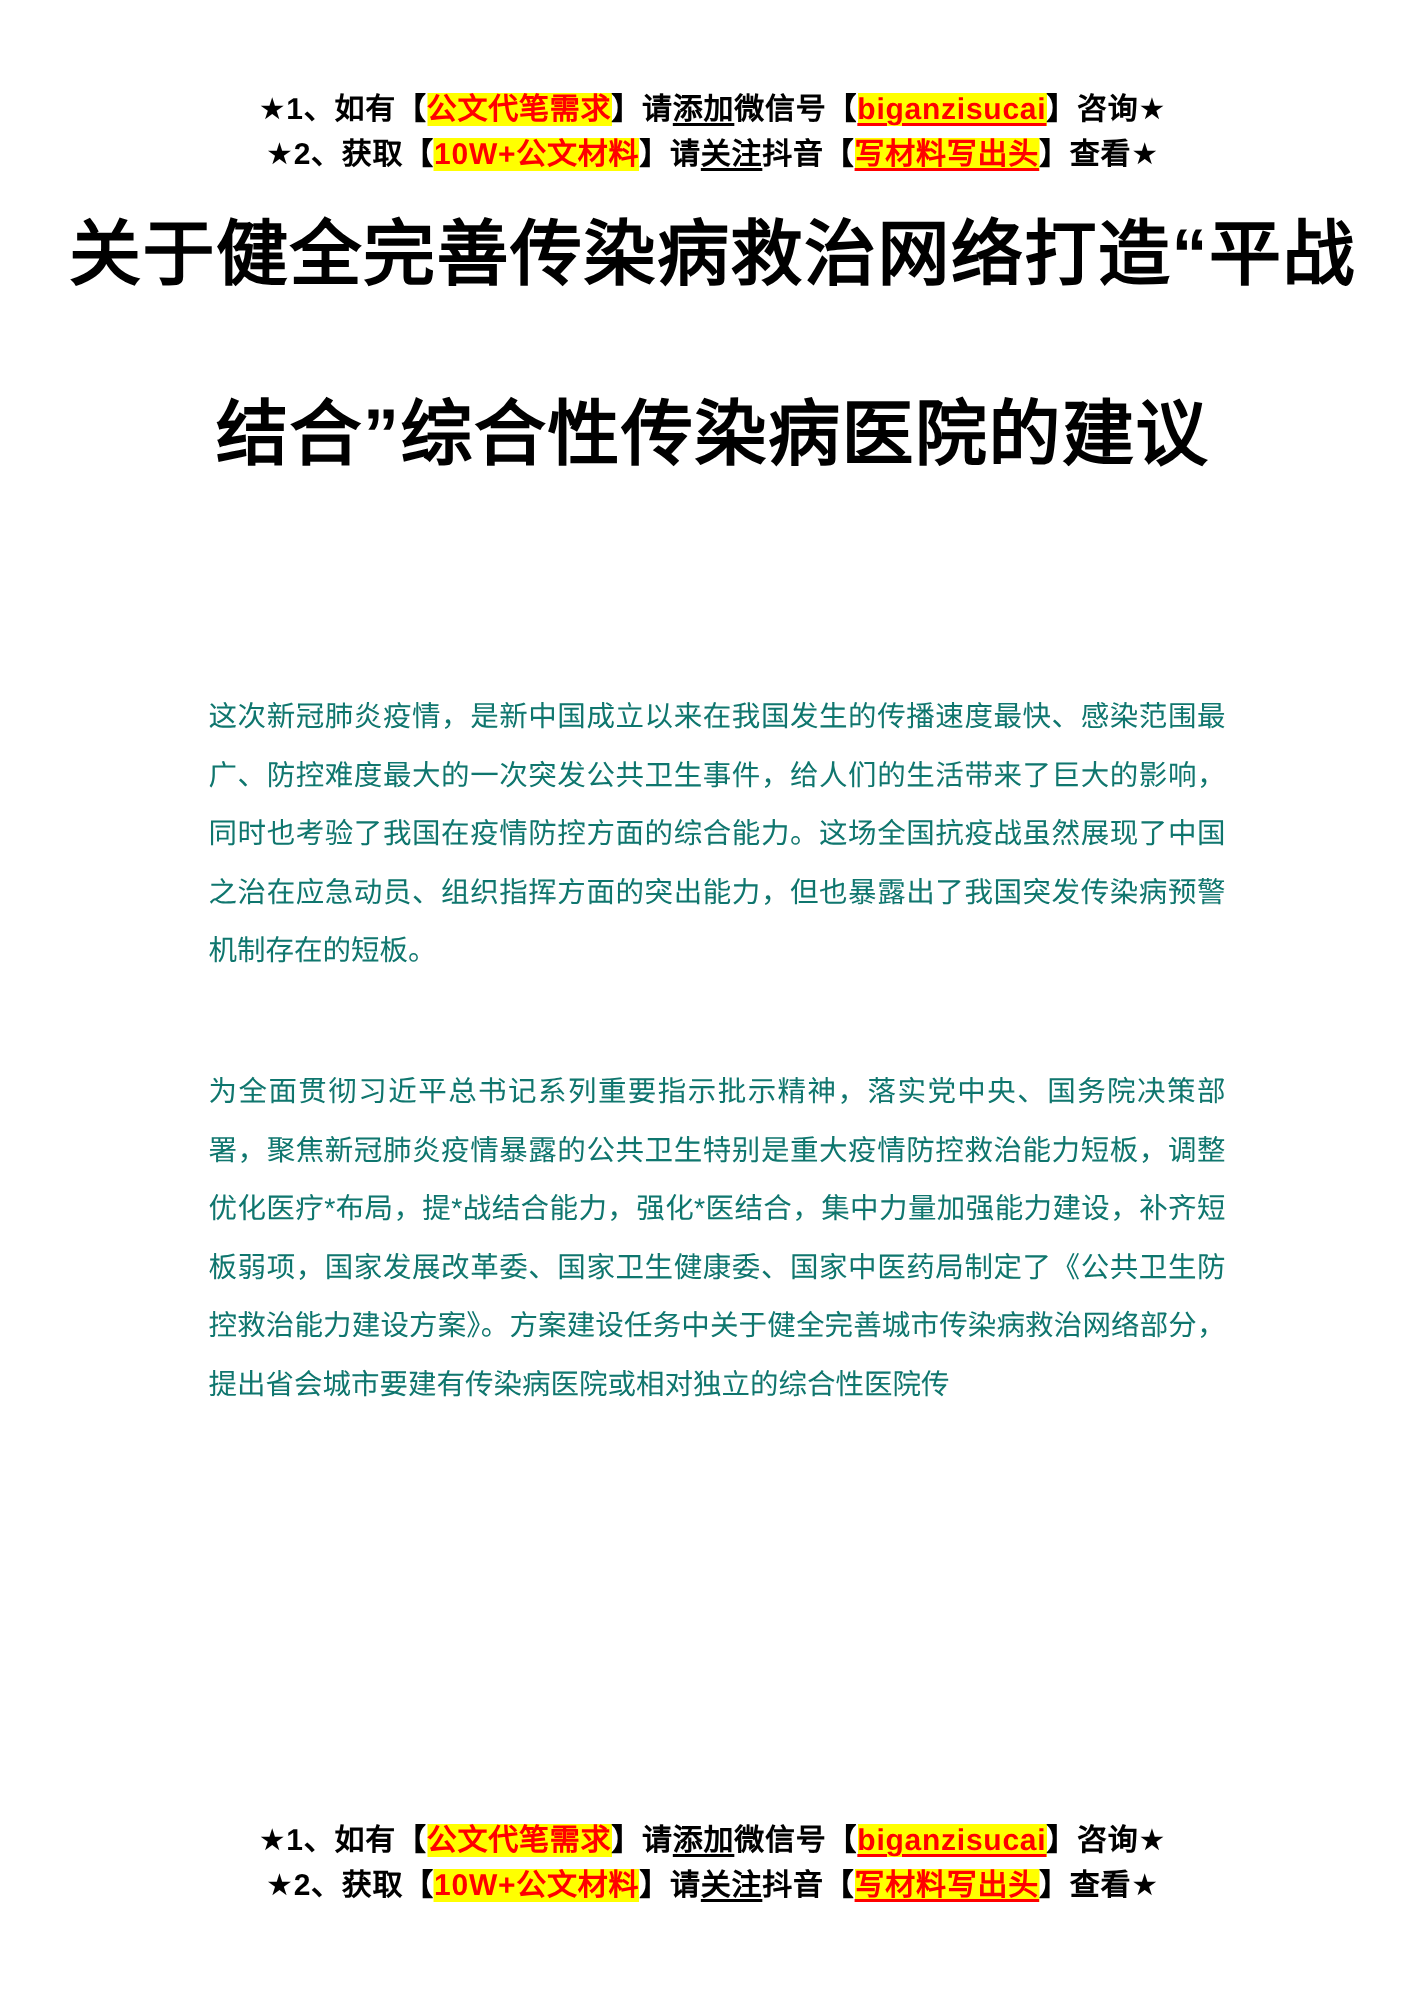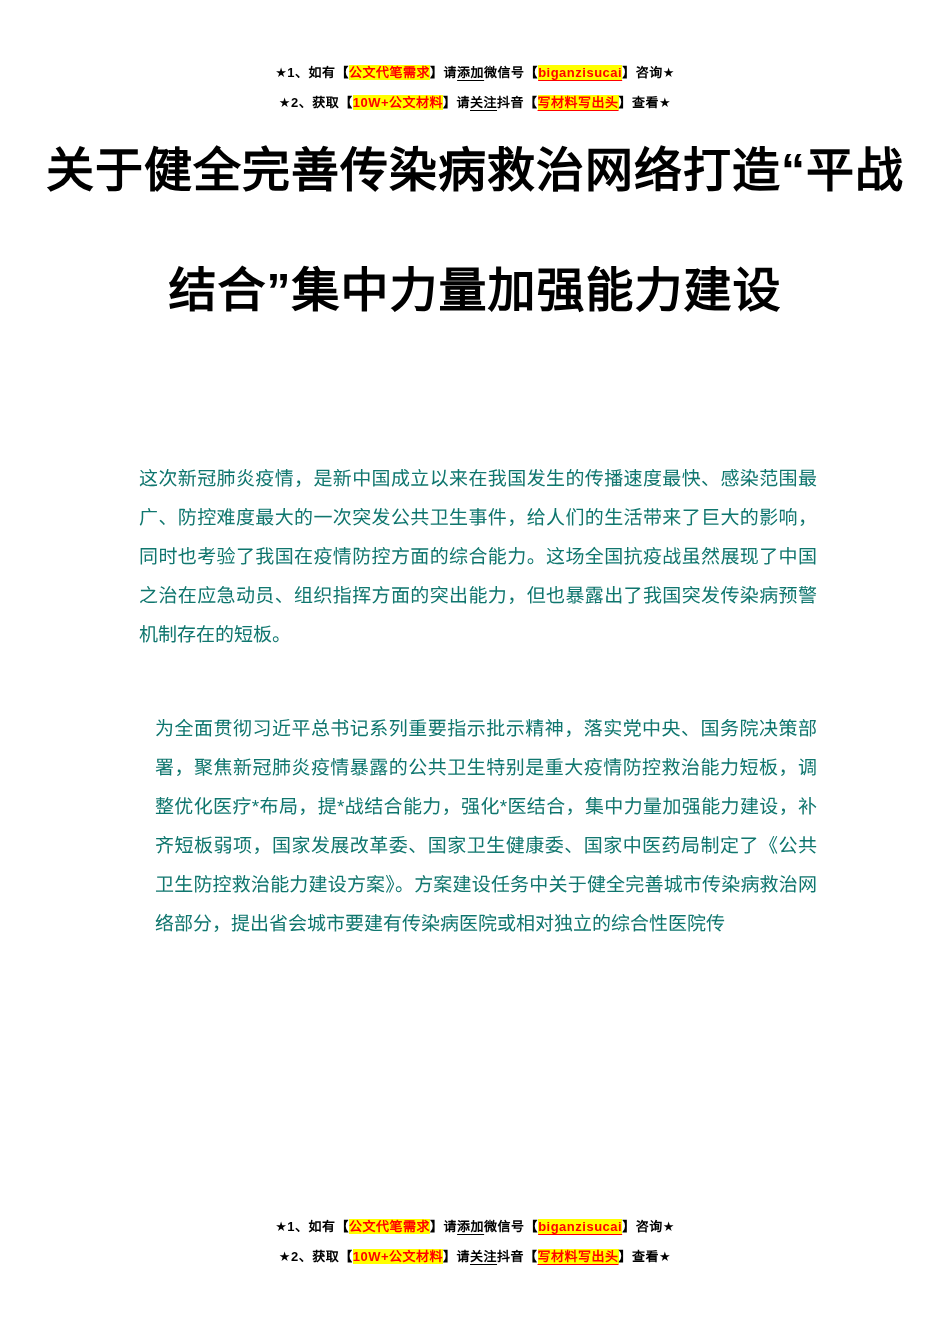--- a/index.html
+++ b/index.html
@@ -12,21 +12,21 @@
     position: relative;
     width: 950px;
     height: 1344px;
     background: #ffffff;
     overflow: hidden;
     padding-top: 58px;
   }
   
   .promo {
     text-align: center;
-    font-size: 13px;
+    font-size: 20px;
     font-weight: bold;
     line-height: 30px;
     letter-spacing: 0.5px;
     white-space: nowrap;
   }
   .promo .hl {
     background: var(--hl-bg, #ffff00);
     color: var(--hl-red, #ff0000);
   }
   .promo .ul { text-decoration: underline; text-underline-offset: 3px; }
@@ -50,39 +50,39 @@
   
   .doc-body {
     margin: 145px auto 0 139px;
     width: 678px;
     font-size: 19px;
     line-height: 39px;
     text-align: justify;
     color: #0f766e;
   }
   .doc-body p { margin-bottom: 55px; }
-  .doc-body p:last-child { margin-bottom: 0; margin-left: 16px; }
+  .doc-body p:last-child { margin-bottom: 0; }
 </style>
 </head>
 <body>
 
 <div class="page">
 
   <div class="header-promo">
     <div class="promo">
       <span>★1、如有【</span><span class="hl">公文代笔需求</span><span>】请</span><span class="ul">添加</span><span>微信号【</span><span class="hl ul">biganzisucai</span><span>】咨询★</span>
     </div>
     <div class="promo">
       <span>★2、获取【</span><span class="hl">10W+公文材料</span><span>】请</span><span class="ul">关注</span><span>抖音【</span><span class="hl ul">写材料写出头</span><span>】查看★</span>
     </div>
   </div>
 
   <h1 class="doc-title">
     <span class="title-line l1">关于健全完善传染病救治网络打造“平战</span>
-    <span class="title-line l2">结合”集中力量加强能力建设</span>
+    <span class="title-line l2">结合”综合性传染病医院的建议</span>
   </h1>
 
   <div class="doc-body">
     <p>这次新冠肺炎疫情，是新中国成立以来在我国发生的传播速度最快、感染范围最广、防控难度最大的一次突发公共卫生事件，给人们的生活带来了巨大的影响，同时也考验了我国在疫情防控方面的综合能力。这场全国抗疫战虽然展现了中国之治在应急动员、组织指挥方面的突出能力，但也暴露出了我国突发传染病预警机制存在的短板。</p>
     <p>为全面贯彻习近平总书记系列重要指示批示精神，落实党中央、国务院决策部署，聚焦新冠肺炎疫情暴露的公共卫生特别是重大疫情防控救治能力短板，调整优化医疗*布局，提*战结合能力，强化*医结合，集中力量加强能力建设，补齐短板弱项，国家发展改革委、国家卫生健康委、国家中医药局制定了《公共卫生防控救治能力建设方案》。方案建设任务中关于健全完善城市传染病救治网络部分，提出省会城市要建有传染病医院或相对独立的综合性医院传</p>
   </div>
 
   <div class="footer-promo">
     <div class="promo">
       <span>★1、如有【</span><span class="hl">公文代笔需求</span><span>】请</span><span class="ul">添加</span><span>微信号【</span><span class="hl ul">biganzisucai</span><span>】咨询★</span>

